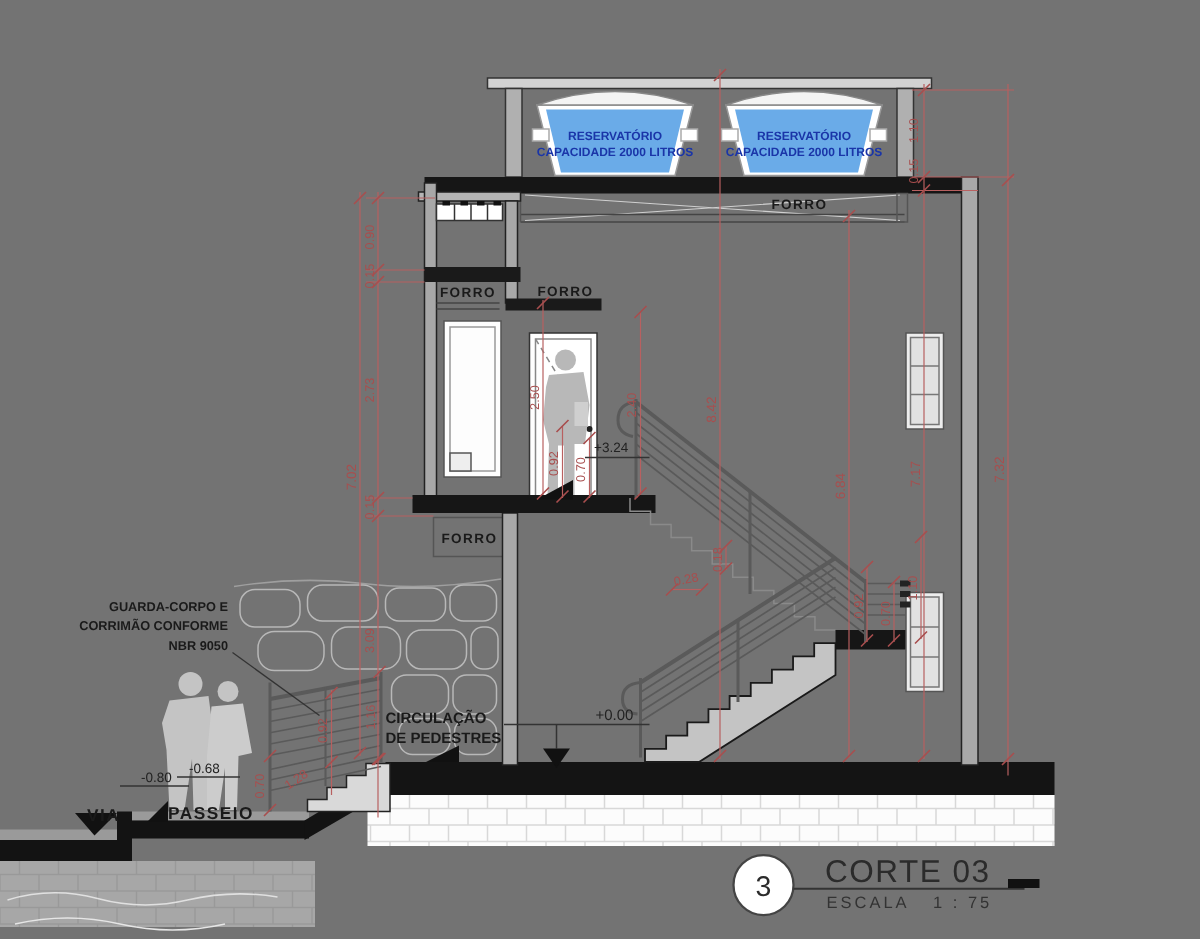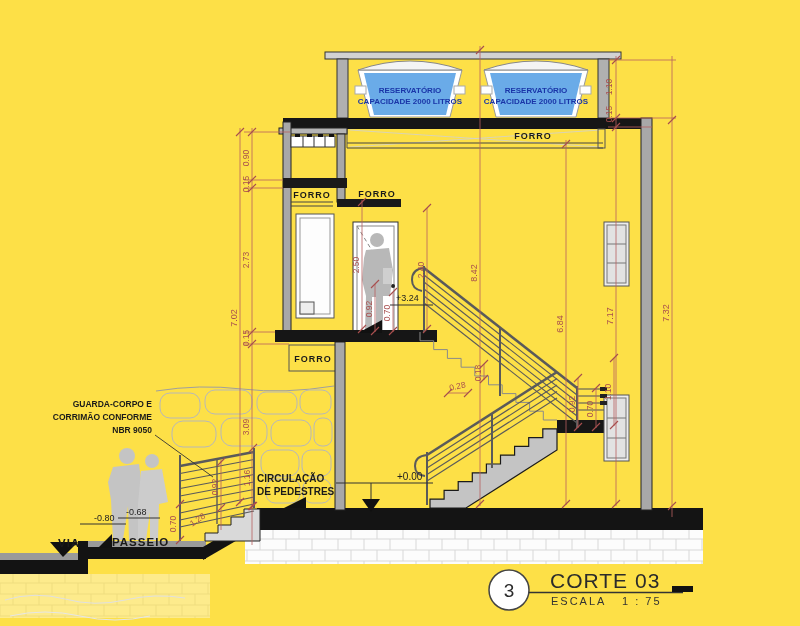--- a/index.html
+++ b/index.html
@@ -1,17 +1,17 @@
 <!DOCTYPE html>
 <html><head>
 <meta charset="utf-8">
 <style>
   html,body{margin:0;padding:0;background:#ffffff;}
   body{font-family:"Liberation Sans", sans-serif;}
-  .stage{width:800px;height:626px;position:relative;background:#fde047;overflow:hidden;}
+  .stage{width:800px;height:626px;position:relative;background:#737373;overflow:hidden;}
   svg{display:block;}
   text{font-family:"Liberation Sans", sans-serif;}
   .dim{fill:#a84e4e;font-size:8.5px;}
   .dimbig{fill:#a84e4e;font-size:9px;}
   .lbl{fill:#1a1a1a;font-weight:bold;font-size:9px;letter-spacing:1px;}
   .lbl8{fill:#1a1a1a;font-weight:bold;font-size:8.5px;}
   .lbl10{fill:#1a1a1a;font-weight:bold;font-size:10px;}
   .lbl11{fill:#1a1a1a;font-weight:bold;font-size:11.5px;letter-spacing:1px;}
   .navy{fill:#1a35a8;font-weight:bold;font-size:8px;}
   .lvl{fill:#222;font-size:9px;}

